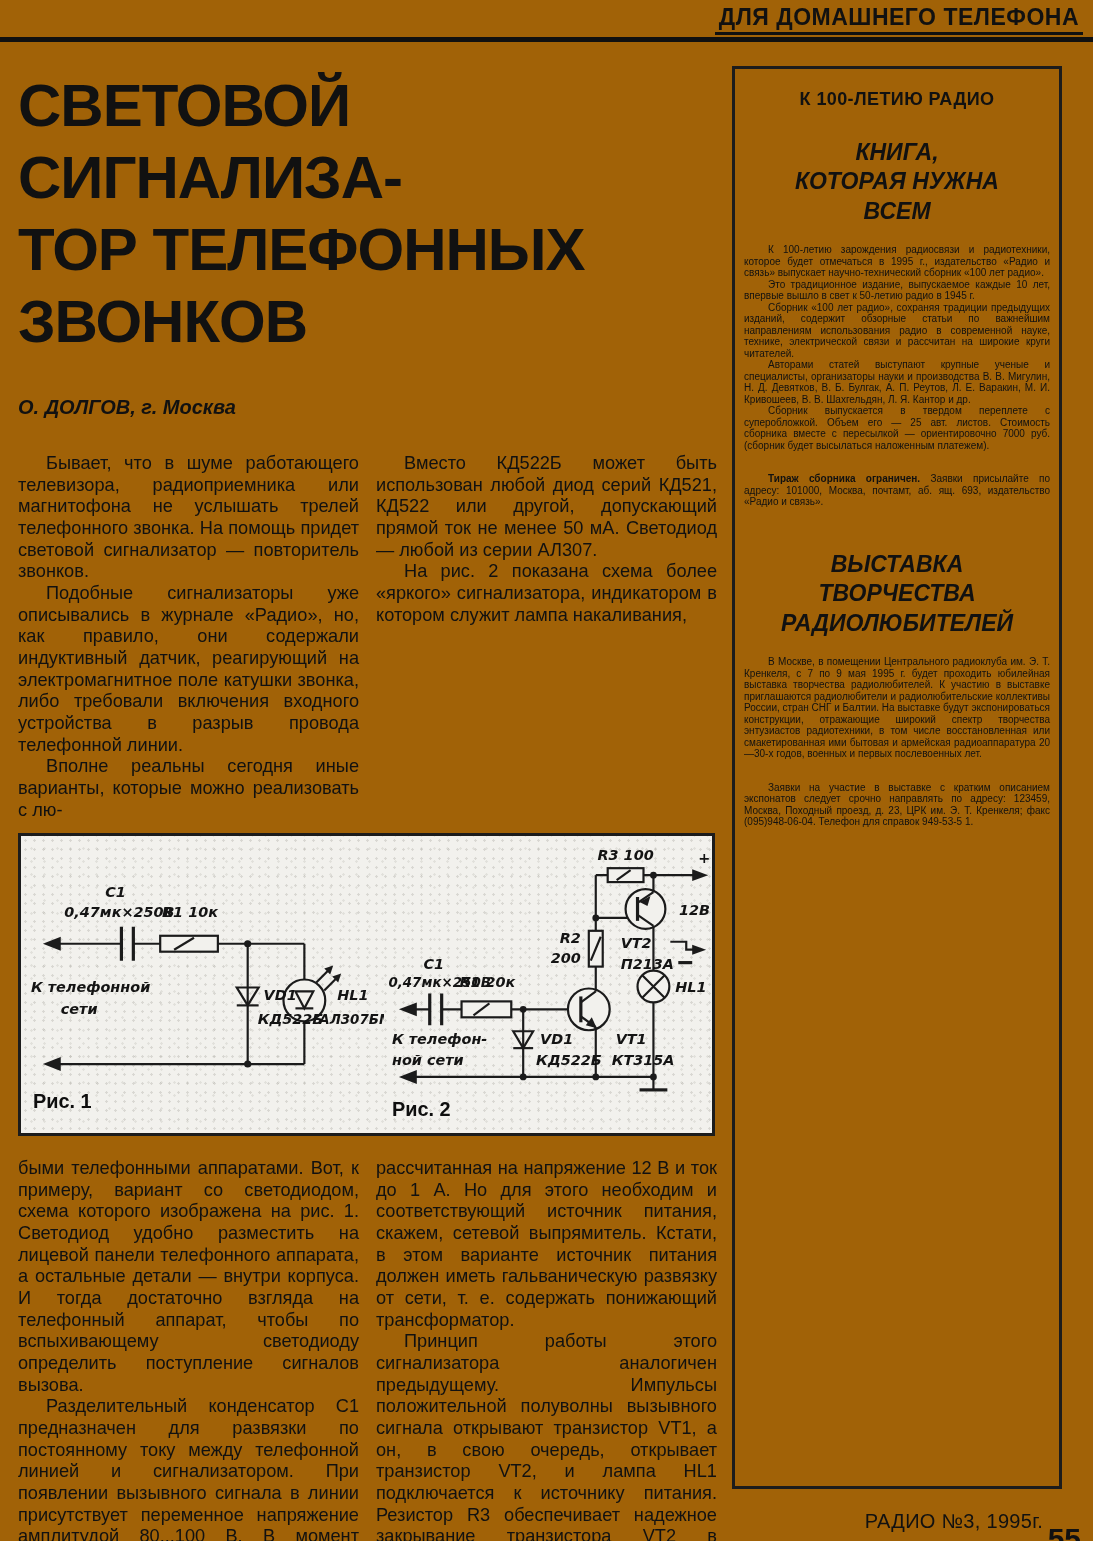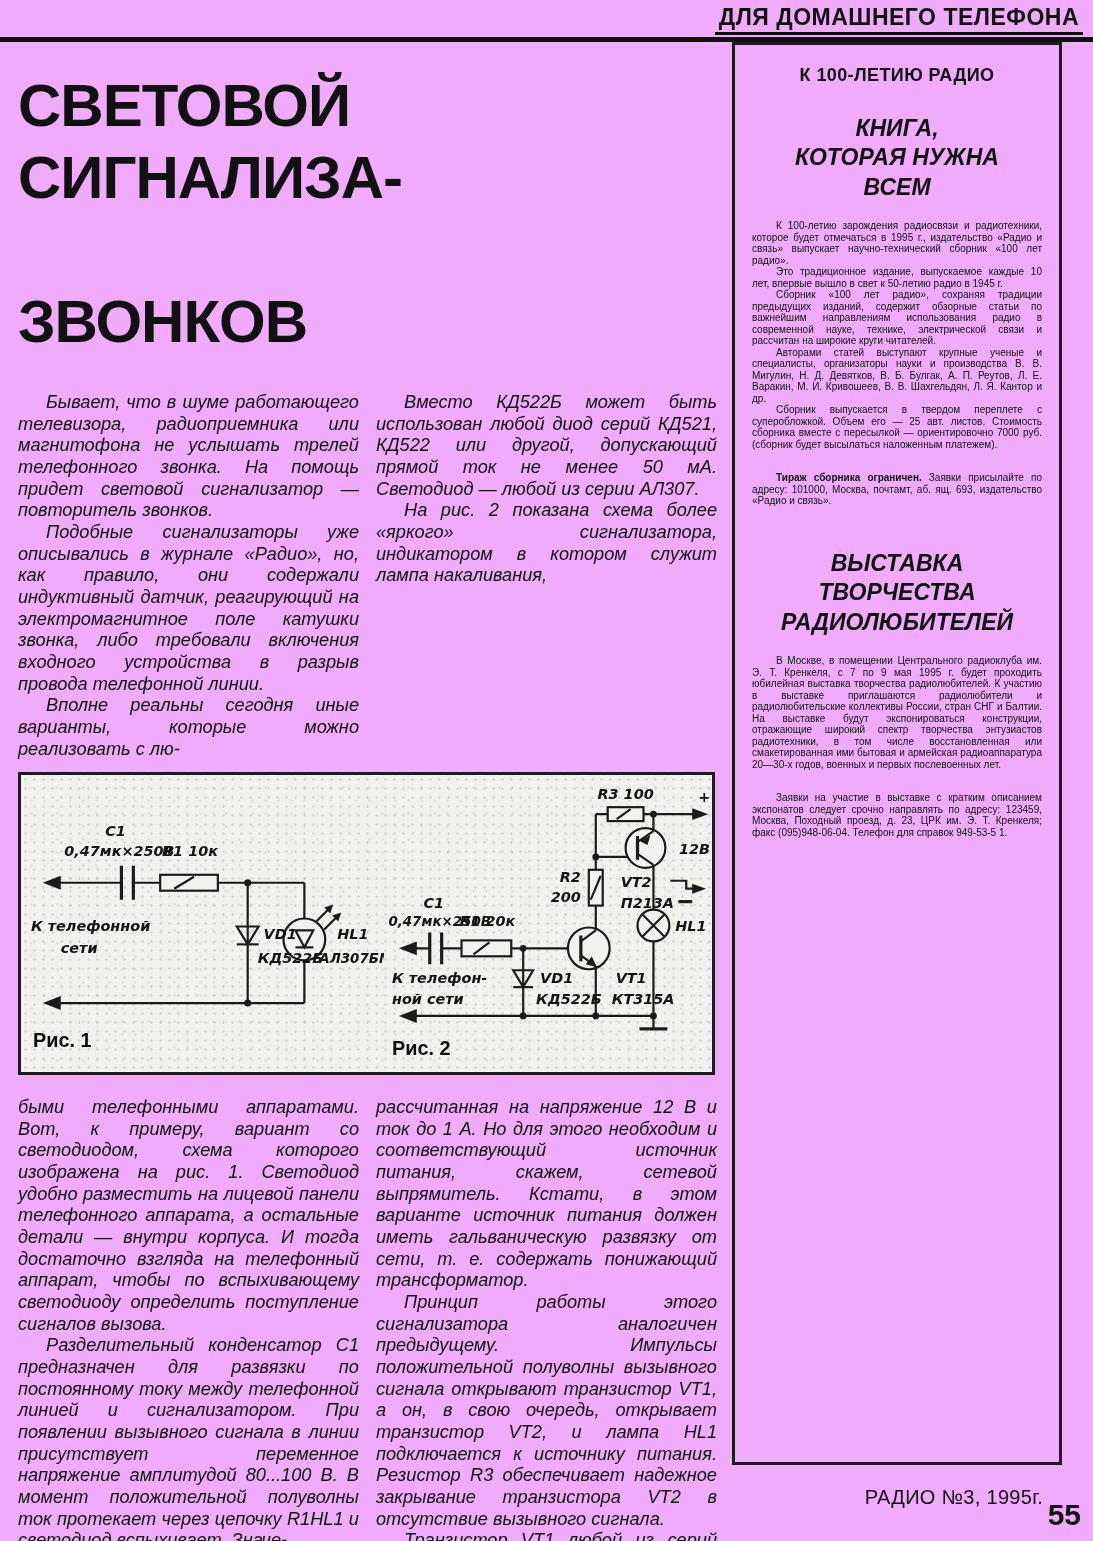--- a/index.html
+++ b/index.html
@@ -1,19 +1,19 @@
 <!DOCTYPE html>
 <html lang="ru"><head>
 <meta charset="utf-8">
 <style>
   html,body{margin:0;padding:0;background:#e8e8e8;}
   .page{
     position:relative;
     width:1093px;height:1541px;
-    background:#f0abfc;
+    background:#a16207;
     font-family:"Liberation Sans","DejaVu Sans",sans-serif;
     color:#111;
     overflow:hidden;
     margin:0 auto;
   }
   
   .top-rubric{
     padding:4px 10px 0 0;
     border-bottom:5px solid #101010;
     height:33px;
@@ -38,21 +38,21 @@
     font-weight:bold;
     letter-spacing:-1px;
     line-height:1.2;
   }
   .author{
     margin-top:38px;
     font-weight:bold;
     font-style:italic;
     font-size:20px;
   }
-  .cols{display:flex;gap:17px;margin-top:34px;font-style:italic;}
+  .cols{display:flex;gap:17px;margin-top:34px;}
   .col{width:341px;font-size:18.2px;line-height:1.19;text-align:justify;}
   .col p{margin:0;text-indent:28px;}
   .col p.noindent{text-indent:0;}
 
   
   .figure-box{
     margin-top:12px;
     width:697px;height:303px;
     border:3px solid #1c1c1c;
     box-sizing:border-box;
@@ -94,25 +94,26 @@
     padding:12px 6px 13px;
     text-align:center;
     color:#fff;
     font-weight:bold;
     font-style:italic;
     font-size:19px;
     line-height:1.4;
   }
   
   .sidebar-box{
+    margin-top:24px;
     width:330px;
     height:1423px;
     box-sizing:border-box;
     border:3px solid #1c1c1c;
-    padding:20px 17px 20px;
+    padding:20px 9px 20px;
     overflow:hidden;
   }
   .kicker{
     text-align:center;
     font-weight:bold;
     font-size:18px;
     letter-spacing:.4px;
   }
   .side-title{
     margin:28px 0 18px;
@@ -152,23 +153,24 @@
 
   <div class="top-rubric">
     <span class="rubric-text">ДЛЯ ДОМАШНЕГО ТЕЛЕФОНА</span>
   </div>
 
   <div class="main">
 
     <div class="left-area">
 
       <h1 class="article-title"><span>СВЕТОВОЙ СИГНАЛИЗА-</span><br>
-        <br>
+        <span>ТОР ТЕЛЕФОННЫХ</span><br>
         <span>ЗВОНКОВ</span></h1>
 
+      <div class="author">О. ДОЛГОВ, г. Москва</div>
 
       <div class="cols">
         <div class="col">
           <p>Бывает, что в шуме работающего телевизора, радиоприемника или магнитофона не услышать трелей телефонного звонка. На помощь придет световой сигнализатор — повторитель звонков.</p>
           <p>Подобные сигнализаторы уже описывались в журнале «Радио», но, как правило, они содержали индуктивный датчик, реагирующий на электромагнитное поле катушки звонка, либо требовали включения входного устройства в разрыв провода телефонной линии.</p>
           <p>Вполне реальны сегодня иные варианты, которые можно реализовать с лю-</p>
         </div>
         <div class="col">
           <p>Вместо КД522Б может быть использован любой диод серий КД521, КД522 или другой, допускающий прямой ток не менее 50 мА. Светодиод — любой из серии АЛ307.</p>
           <p>На рис. 2 показана схема более «яркого» сигнализатора, индикатором в котором служит лампа накаливания,</p>

